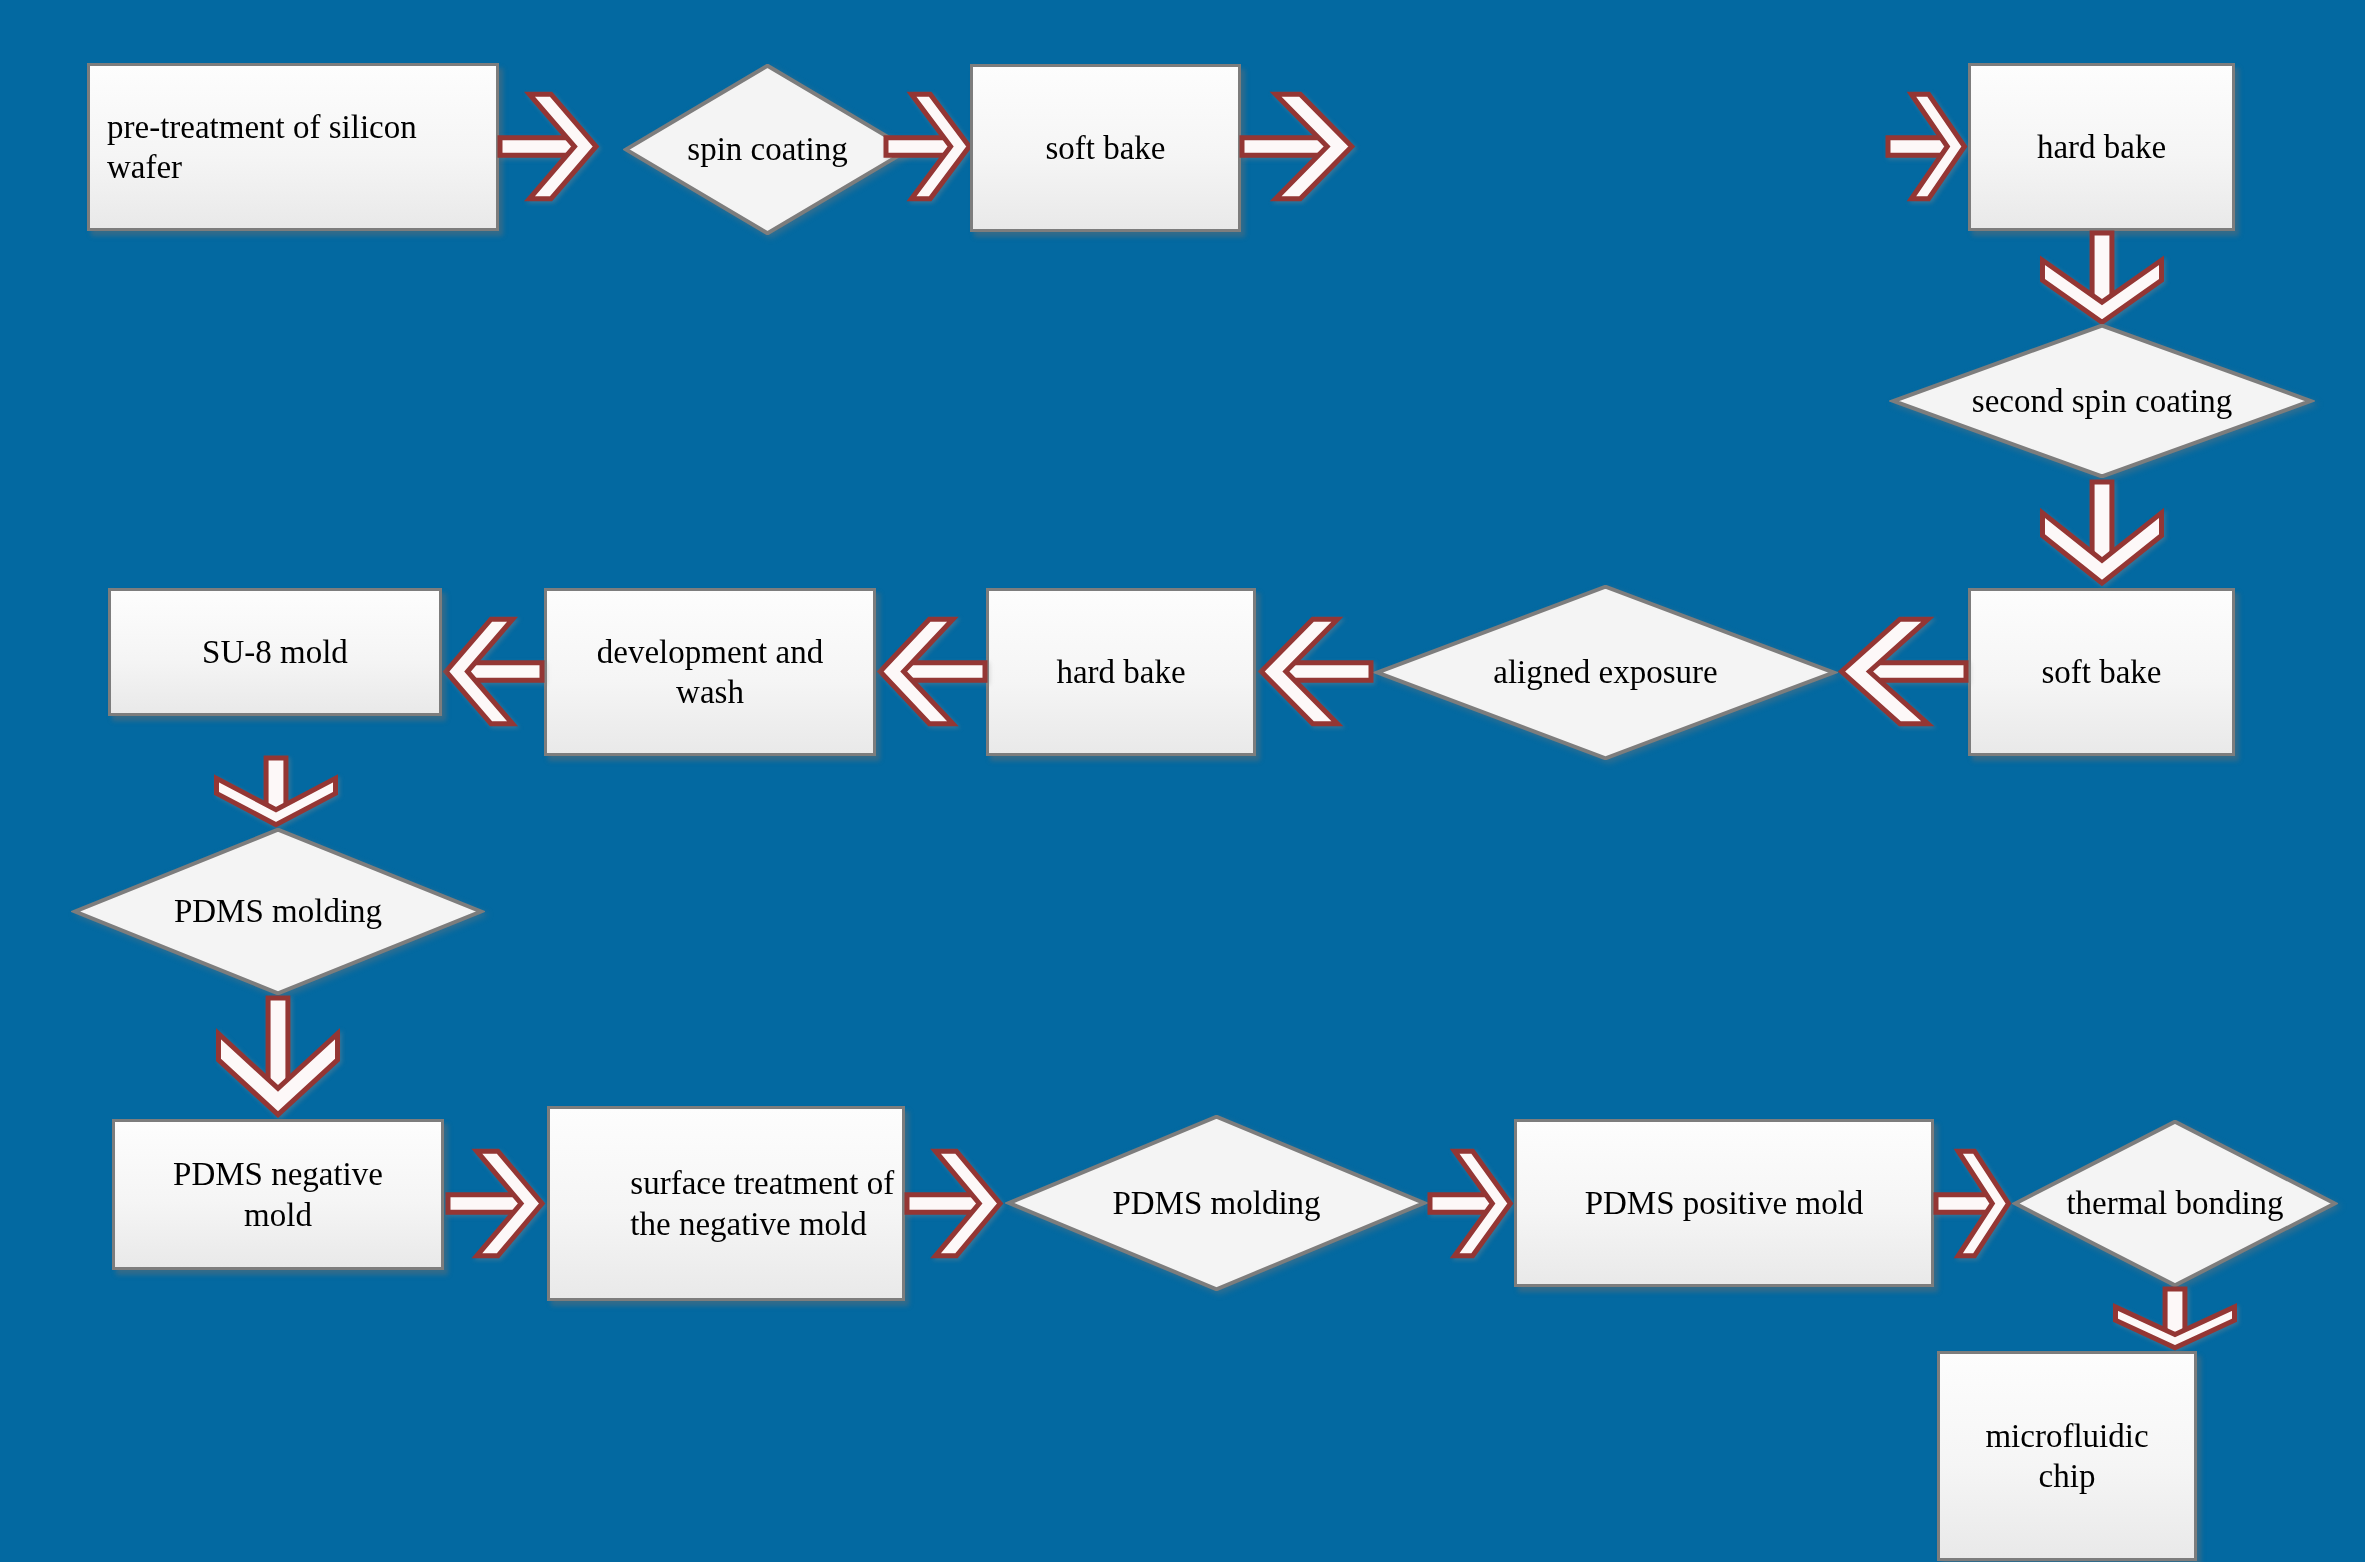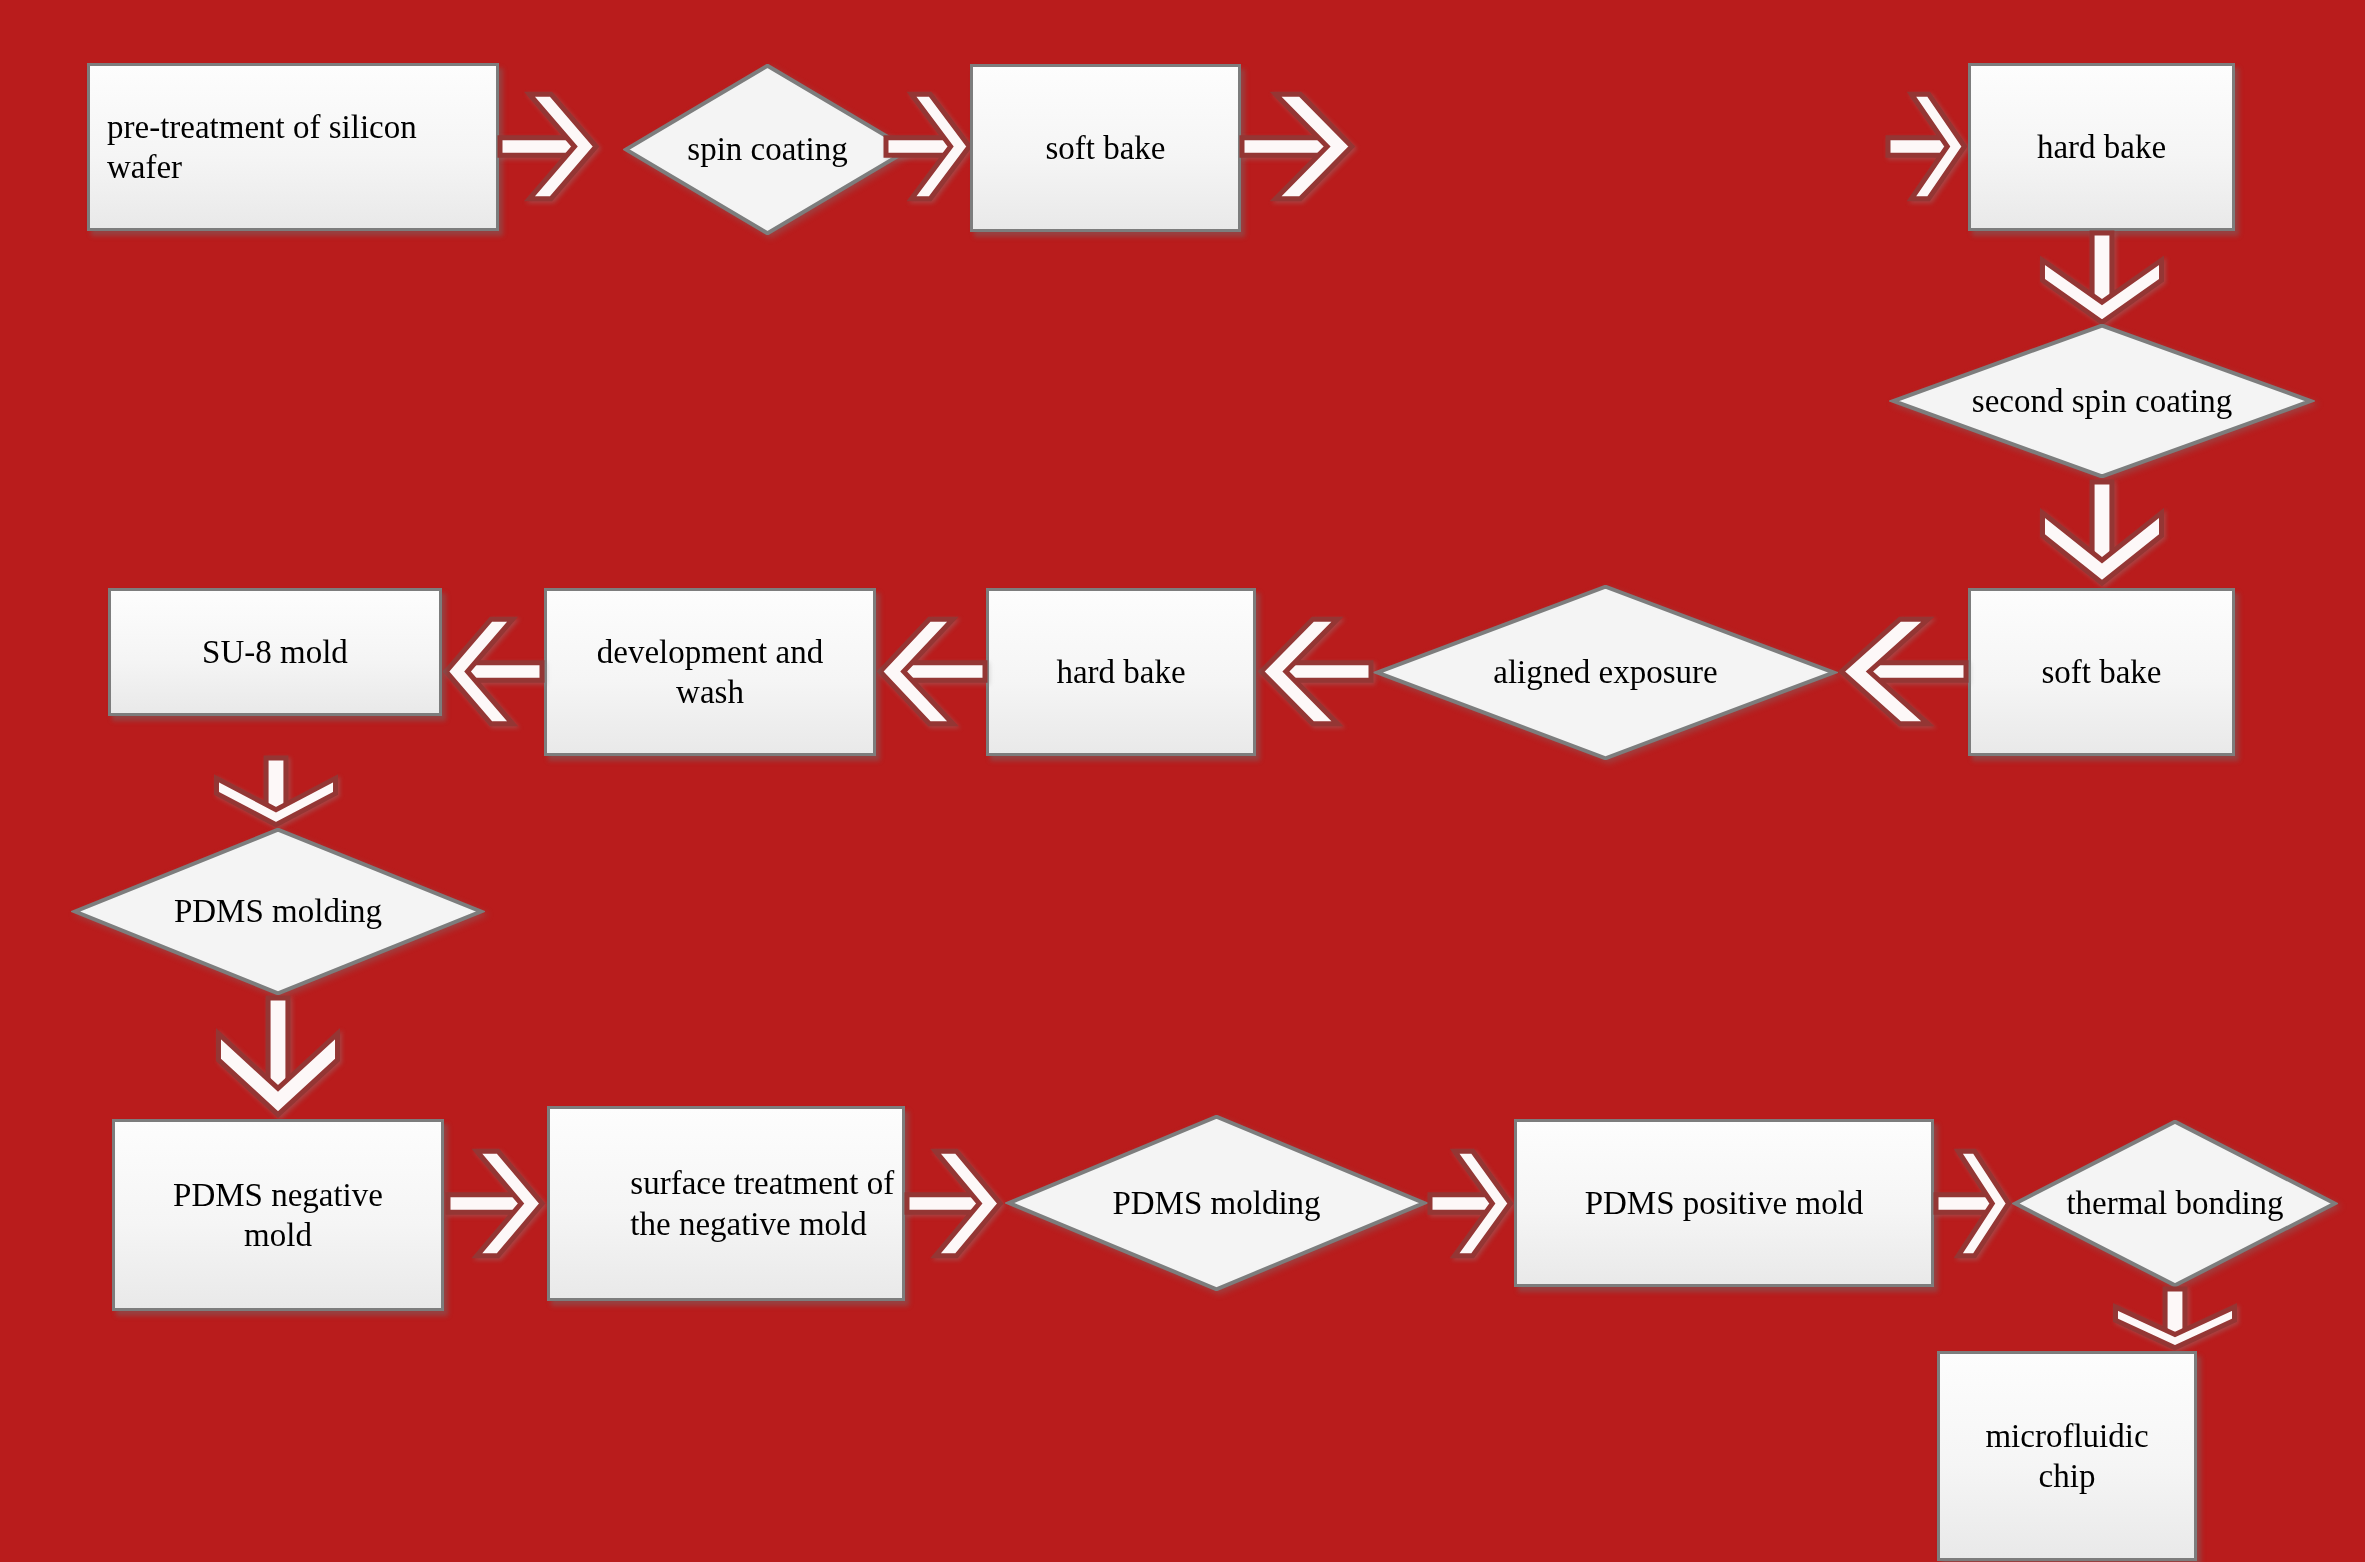--- a/index.html
+++ b/index.html
@@ -7,21 +7,21 @@
     --arrow-fill: #fdf8f8;
     --shape-border: #7d7d7d;
     --text-color: #000000;
   }
   * { box-sizing: border-box; }
   html, body { margin: 0; padding: 0; background: #ffffff; }
   #canvas {
     position: relative;
     width: 2366px;
     height: 1563px;
-    background: #b91c1c;
+    background: #0369a1;
     font-family: "Liberation Serif", "DejaVu Serif", serif;
     color: var(--text-color);
     overflow: hidden;
   }
   .node {
     position: absolute;
     display: flex;
     align-items: center;
     justify-content: center;
   }
@@ -184,21 +184,21 @@
         <polygon points="50,1 99,50 50,99 1,50"></polygon>
       </svg>
     <span class="lbl">PDMS molding</span>
   </div>
 
   <svg class="arrow" style="left:216px; top:998px; width:124px; height:119px;" viewBox="0 0 100 100" preserveAspectRatio="none">
     <path class="shaft" d="M42,0 L42,78 L58,78 L58,0 Z"></path>
     <path class="head" d="M2,30 L2,52 L50,98 L98,52 L98,30 L50,76 Z"></path>
   </svg>
 
-  <div class="node box" style="left:112px; top:1119px; width:332px; height:192px;">
+  <div class="node box" style="left:112px; top:1119px; width:332px; height:151px;">
     <span class="lbl">PDMS negative
 mold</span>
   </div>
 
   <svg class="arrow" style="left:448px; top:1149px; width:96px; height:109px;" viewBox="0 0 100 100" preserveAspectRatio="none">
     <path class="shaft" d="M0,42 L78,42 L78,58 L0,58 Z"></path>
     <path class="head" d="M30,2 L52,2 L98,50 L52,98 L30,98 L76,50 Z"></path>
   </svg>
 
   <div class="node box align-left" style="left:547px; top:1106px; width:358px; height:195px;justify-content:flex-end;">

